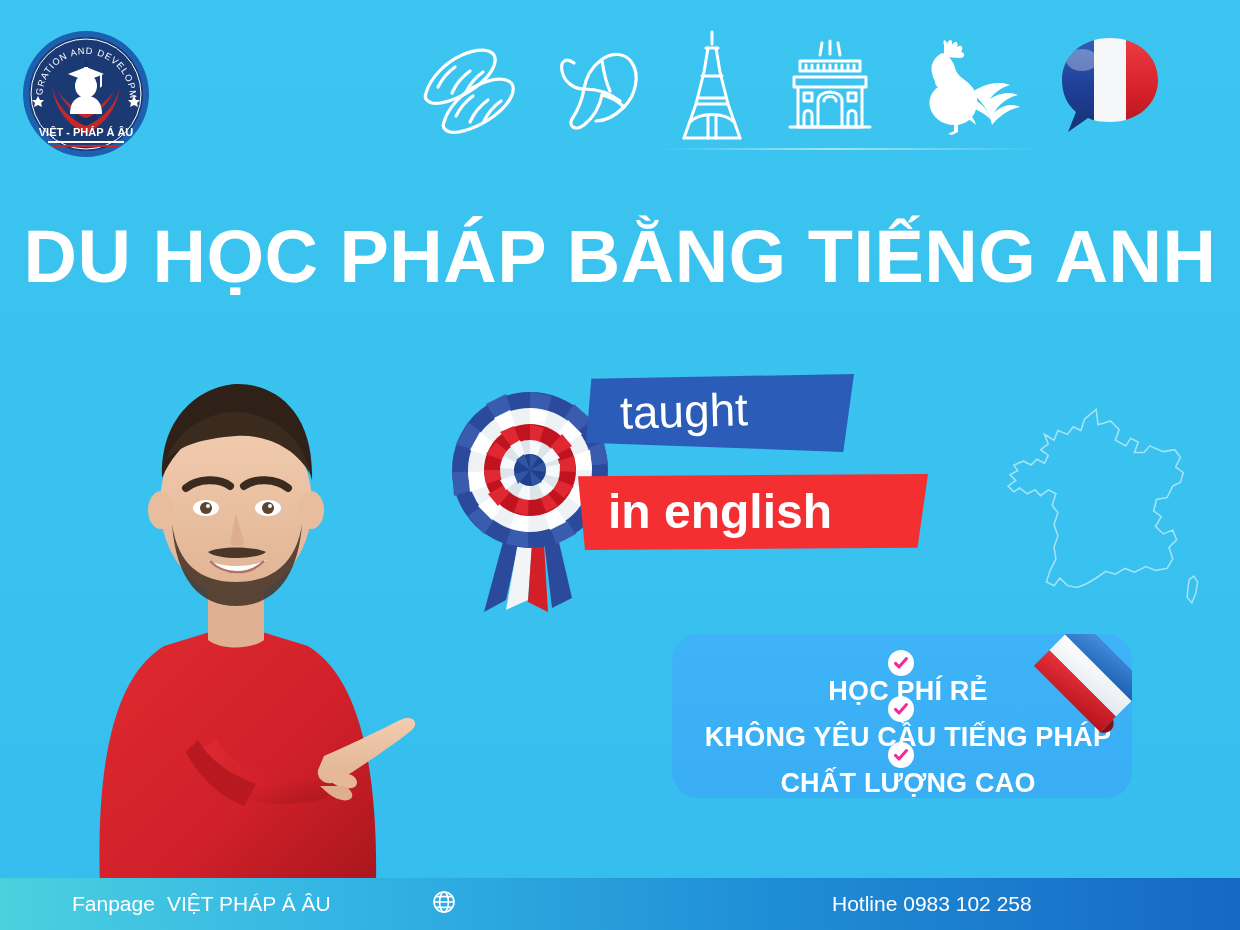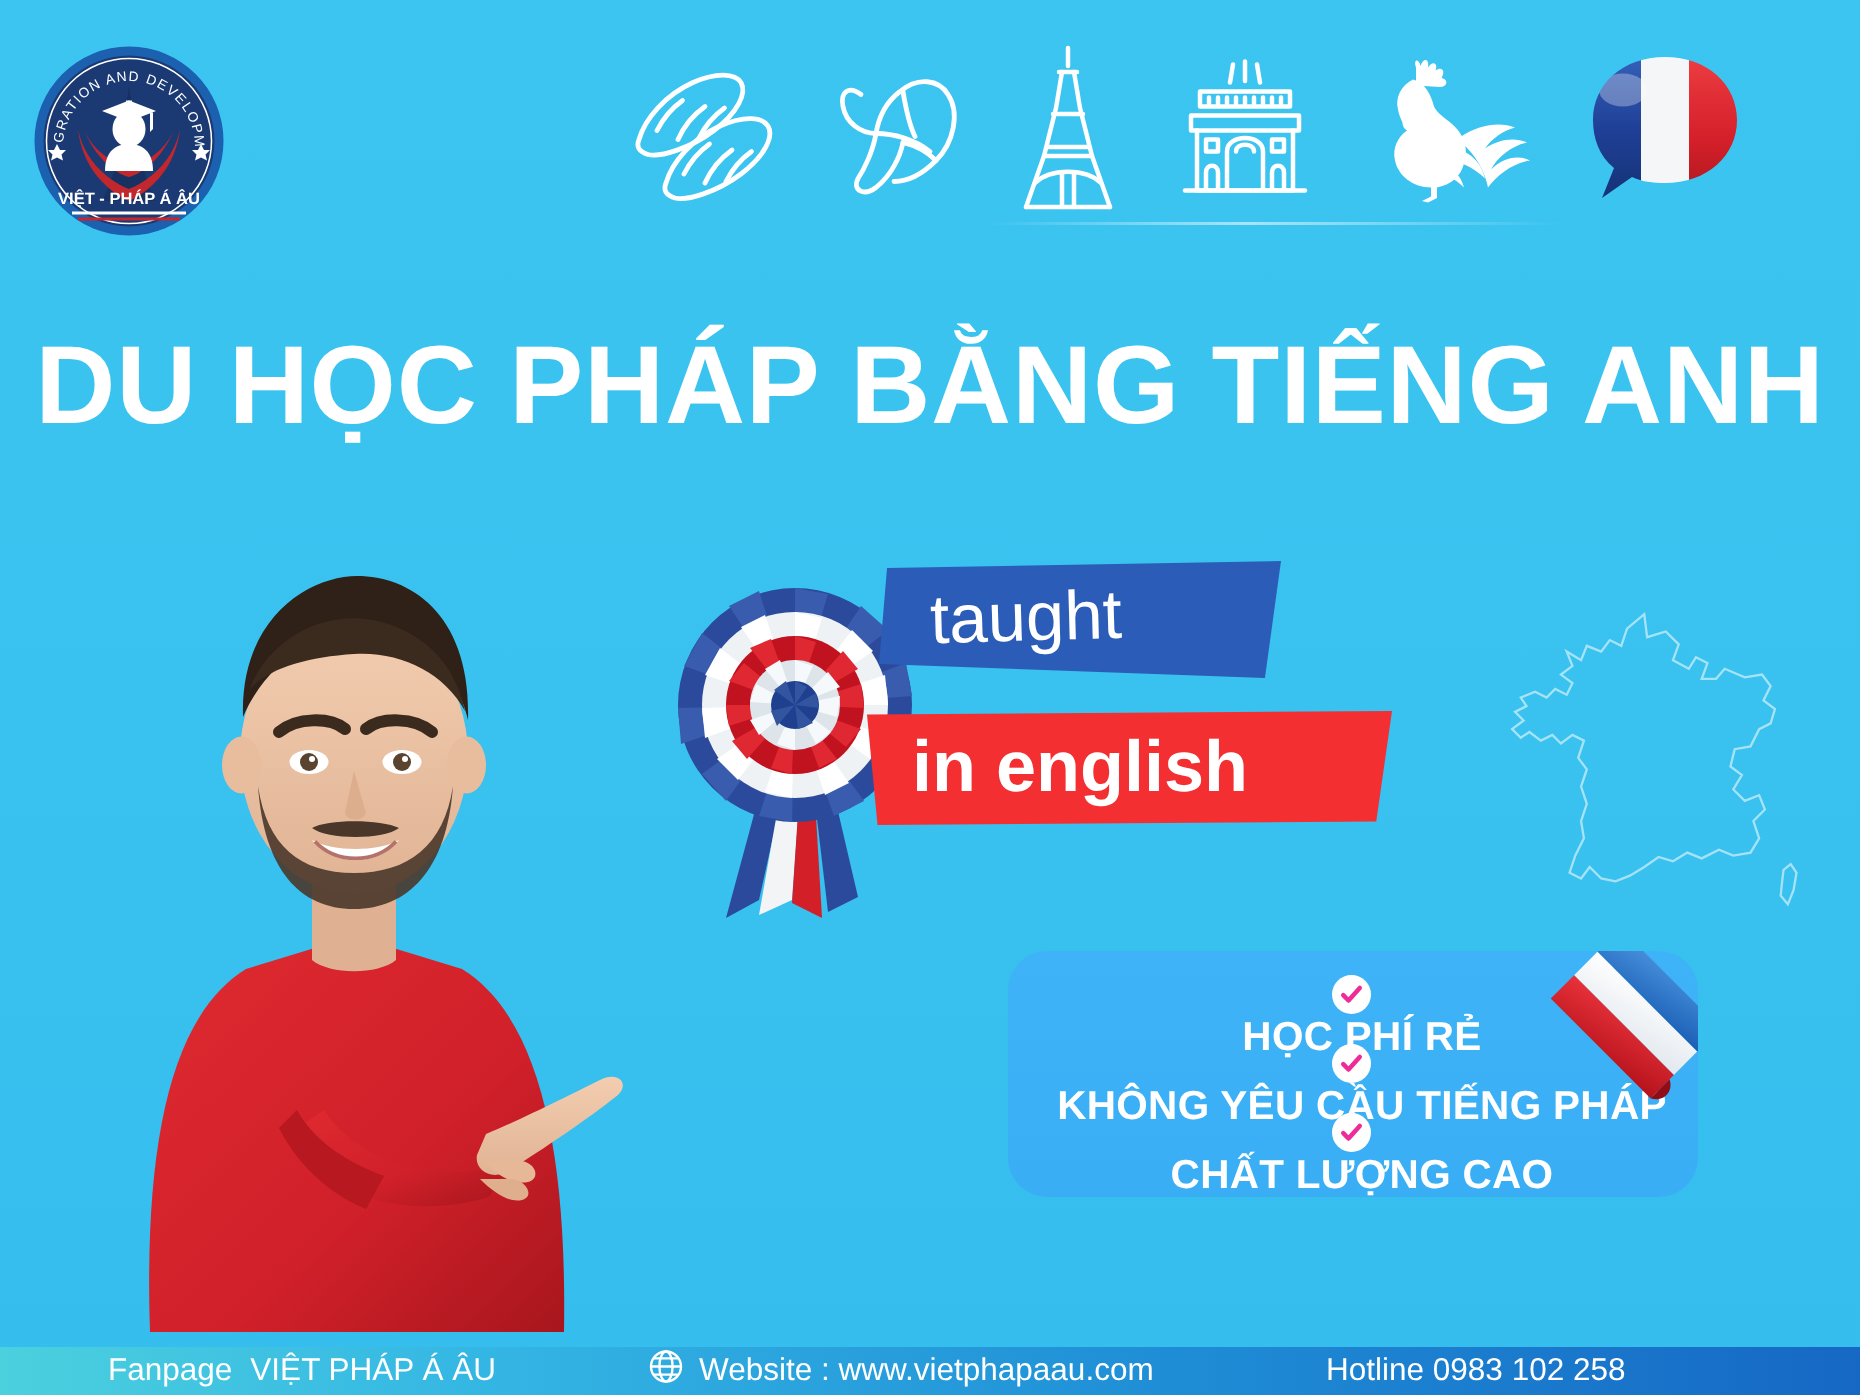--- a/index.html
+++ b/index.html
@@ -234,21 +234,21 @@
     height: 130px;
     pointer-events: none;
   }
 
   
   .footer {
     position: absolute;
     left: 0;
     bottom: 0;
     width: 1240px;
-    height: 32px;
+    height: 52px;
     background: linear-gradient(90deg, #4bd0de 0%, #34b6e4 26%, #1f8ed6 62%, #1668c4 100%);
     display: flex;
     align-items: center;
     color: #ffffff;
   }
   .footer-fanpage {
     position: absolute;
     left: 72px;
     display: flex;
     align-items: baseline;
@@ -259,21 +259,21 @@
   .footer-website {
     position: absolute;
     left: 432px;
     display: flex;
     align-items: center;
     gap: 10px;
     font-size: 21px;
   }
   .footer-hotline {
     position: absolute;
-    left: 884px;
+    left: 832px;
     font-size: 21px;
   }
 </style>
 </head>
 <body>
 
 <div id="banner">
 
   <div class="bg-base"></div>
 
@@ -629,20 +629,19 @@
     </div>
 
     <div class="footer-website">
       <span>
         <svg width="24" height="24" viewBox="0 0 24 24">
           <circle cx="12" cy="12" r="10" fill="none" stroke="#ffffff" stroke-width="1.6"></circle>
           <ellipse cx="12" cy="12" rx="4.4" ry="10" fill="none" stroke="#ffffff" stroke-width="1.6"></ellipse>
           <path d="M2 12 L22 12 M3.6 6.6 L20.4 6.6 M3.6 17.4 L20.4 17.4" stroke="#ffffff" stroke-width="1.6" fill="none"></path>
         </svg>
       </span>
-      <span>Website : www.vietphapaau.com</span>
     </div>
 
     <div class="footer-hotline">Hotline 0983 102 258</div>
 
   </div>
 
 </div>
 
 </body></html>

